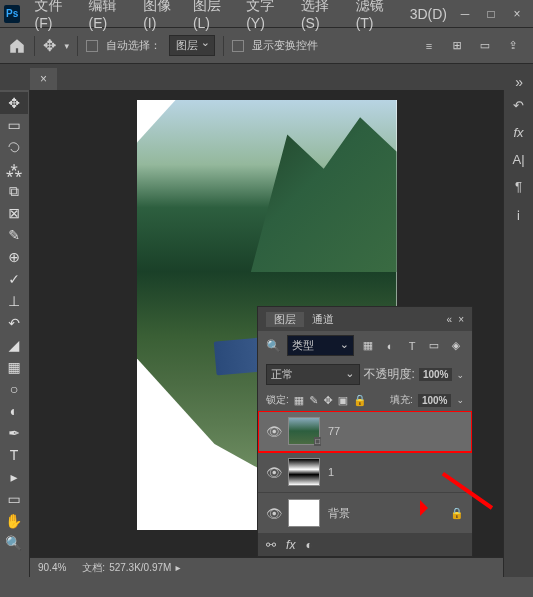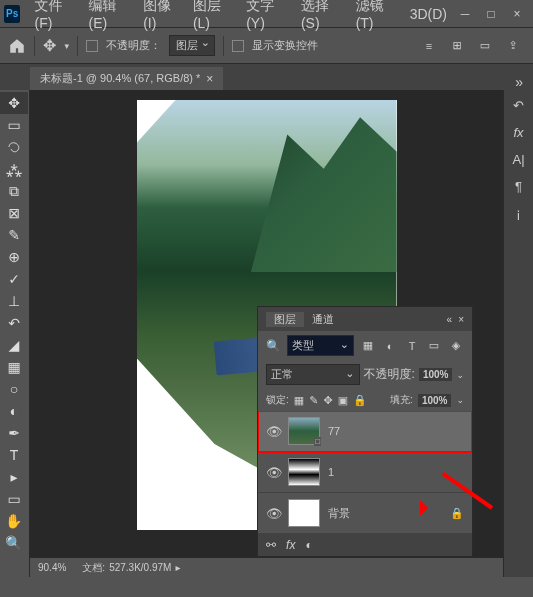--- a/index.html
+++ b/index.html
@@ -109,36 +109,35 @@
   <span class="home-icon">
     <svg viewBox="0 0 16 16" fill="#ccc">
         <path d="M8 2l6 5v7H9v-4H7v4H2V7z"></path>
       </svg>
   </span>
   <span class="divider"></span>
   <span class="move-icon">✥</span>
   <span style="font-size:9px">▾</span>
   <span class="divider"></span>
   <span class="checkbox"></span>
-  <span>不透明度：</span>
+  <span>自动选择：</span>
   <span class="dropdown">图层</span>
   <span class="divider"></span>
   <span class="checkbox"></span>
   <span>显示变换控件</span>
   <div class="options-right">
     <span class="icon-btn">≡</span>
     <span class="icon-btn">⊞</span>
     <span class="icon-btn">▭</span>
     <span class="icon-btn">⇪</span>
   </div>
 </div>
 
 <div class="doc-tab-bar">
   <div class="doc-tab">
-    <span>未标题-1 @ 90.4% (67, RGB/8) *</span>
     <span class="tab-close">×</span>
   </div>
   <div class="tab-menu">»</div>
 </div>
 
 <div class="workspace">
   <div class="toolbox">
     <div class="tool active">✥</div>
     <div class="tool">▭</div>
     <div class="tool">

